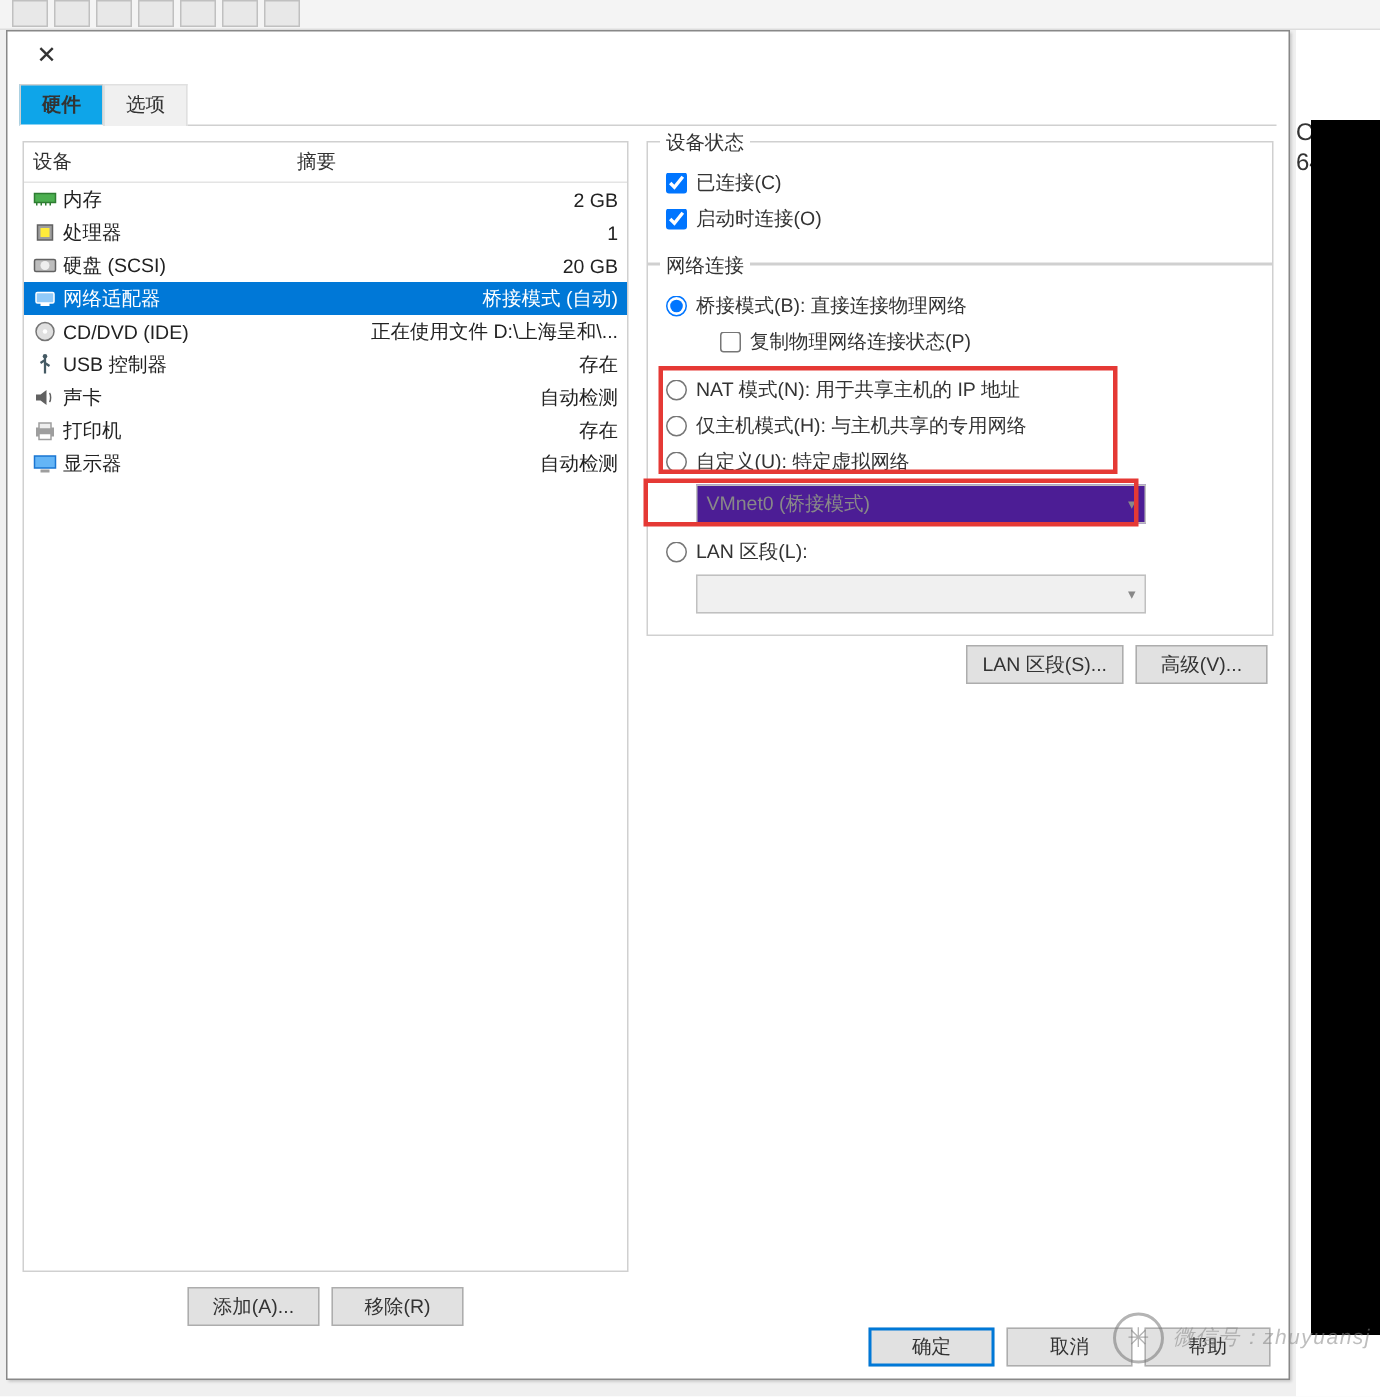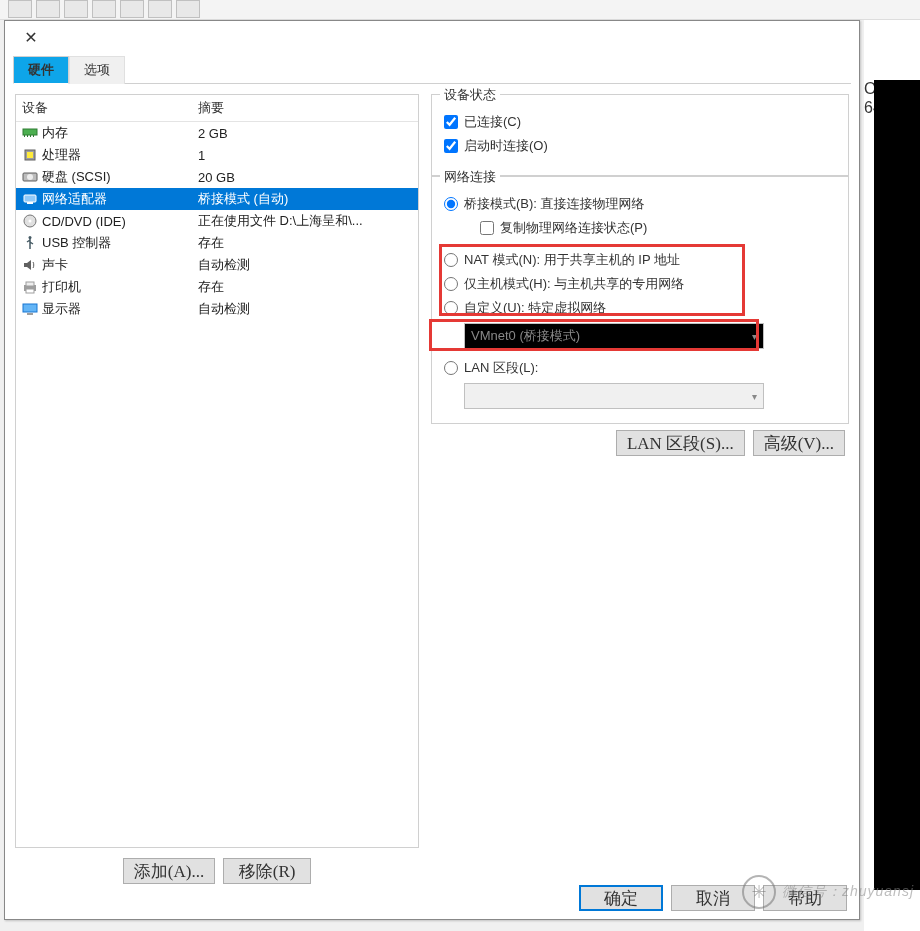--- a/index.html
+++ b/index.html
@@ -23,44 +23,44 @@
 .tab.active { background:#0ea5e9; border-bottom:1px solid #fff;font-weight:bold; }
 .tab:not(.active){ border-top-color:#e0e0e0; border-left-color:#e0e0e0; border-right-color:#e0e0e0; }
 
 .body { display:flex; padding: 10px; gap: 12px; height: 820px; }
 
 .left-col { width: 404px; display:flex; flex-direction:column; }
 .device-list { border:1px solid #d0d0d0; flex:1; min-height: 740px; }
 .dl-header { display:flex; border-bottom:1px solid #e4e4e4; padding:4px 6px; color:#333; }
 .dl-header .col1 { width: 176px; }
 .dl-header .col2 { flex:1; }
-.dl-row { display:flex; align-items:center; padding:2px 6px; color:#222; cursor:pointer; }
+.dl-row { display:flex; align-items:center; padding:2px 6px; color:#222; cursor:pointer;text-align:right; }
 .dl-row .col1 { width: 176px; display:flex; align-items:center; gap:4px; }
 .dl-row .col2 { flex:1; white-space:nowrap; overflow:hidden; text-overflow:ellipsis; }
 .dl-row.selected { background:#0078d7; color:#fff; }
 .dev-icon { width:16px; height:14px; display:inline-block; }
 .dev-icon svg { width:16px; height:14px; }
 
 .left-btns { display:flex; gap:8px; justify-content:center; padding:10px 0; }
-.winbtn { min-width:88px; height:26px; border:1px solid #adadad; background:#e1e1e1; color:#333; cursor:pointer; padding:0 10px; font-size:17px;font-family:Liberation Serif, serif;}
+.winbtn { min-width:88px; height:26px; border:1px solid #adadad; background:#e1e1e1; color:#333; cursor:pointer; padding:0 10px; font-size:13px;}
 .winbtn:disabled { color:#8a8a8a; background:#efefef; }
 .winbtn.default { border:2px solid #0078d7; background:#e1e1e1;}
 
 .right-col { flex:1; }
 
 .groupbox { border:1px solid #d0d0d0; padding: 12px 12px 14px 12px; margin-bottom: 0; position:relative; }
 .groupbox-title { position:absolute; top:-9px; left:8px; background:#fff; padding:0 4px; color:#333; }
 
 .chk-row, .rad-row { display:flex; align-items:center; gap:6px; margin: 6px 0; color:#333;}
 .chk-row input, .rad-row input { width:14px; height:14px; cursor:pointer; }
 .indent2 { margin-left: 36px; }
 
 .combo { width: 300px; height:26px; border:1px solid #c0c0c0; background:#f0f0f0; color:#6d6d6d; padding:0 6px; display:flex; align-items:center; justify-content:space-between; margin-left:20px; }
 .combo .chev { font-size:10px; color:#888; }
-.combo.disabled { background:#000000; color:#888;}
+.combo.disabled { background:#4c1d95; color:#888;}
 .combo.empty { background:#f0f0f0; }
 
 .right-btns { display:flex; gap:8px; justify-content:flex-end; padding: 6px 4px 0 0;}
 
 .footer { position:absolute; bottom: 8px; right: 12px; display:flex; gap:8px; }
 
 .highlight-box { position:absolute; border:3px solid #e53935; pointer-events:none; }
 .hl1 { left: 434px; top: 223px; width: 306px; height: 72px; }
 .hl2 { left: 424px; top: 298px; width: 330px; height: 32px; }
 

